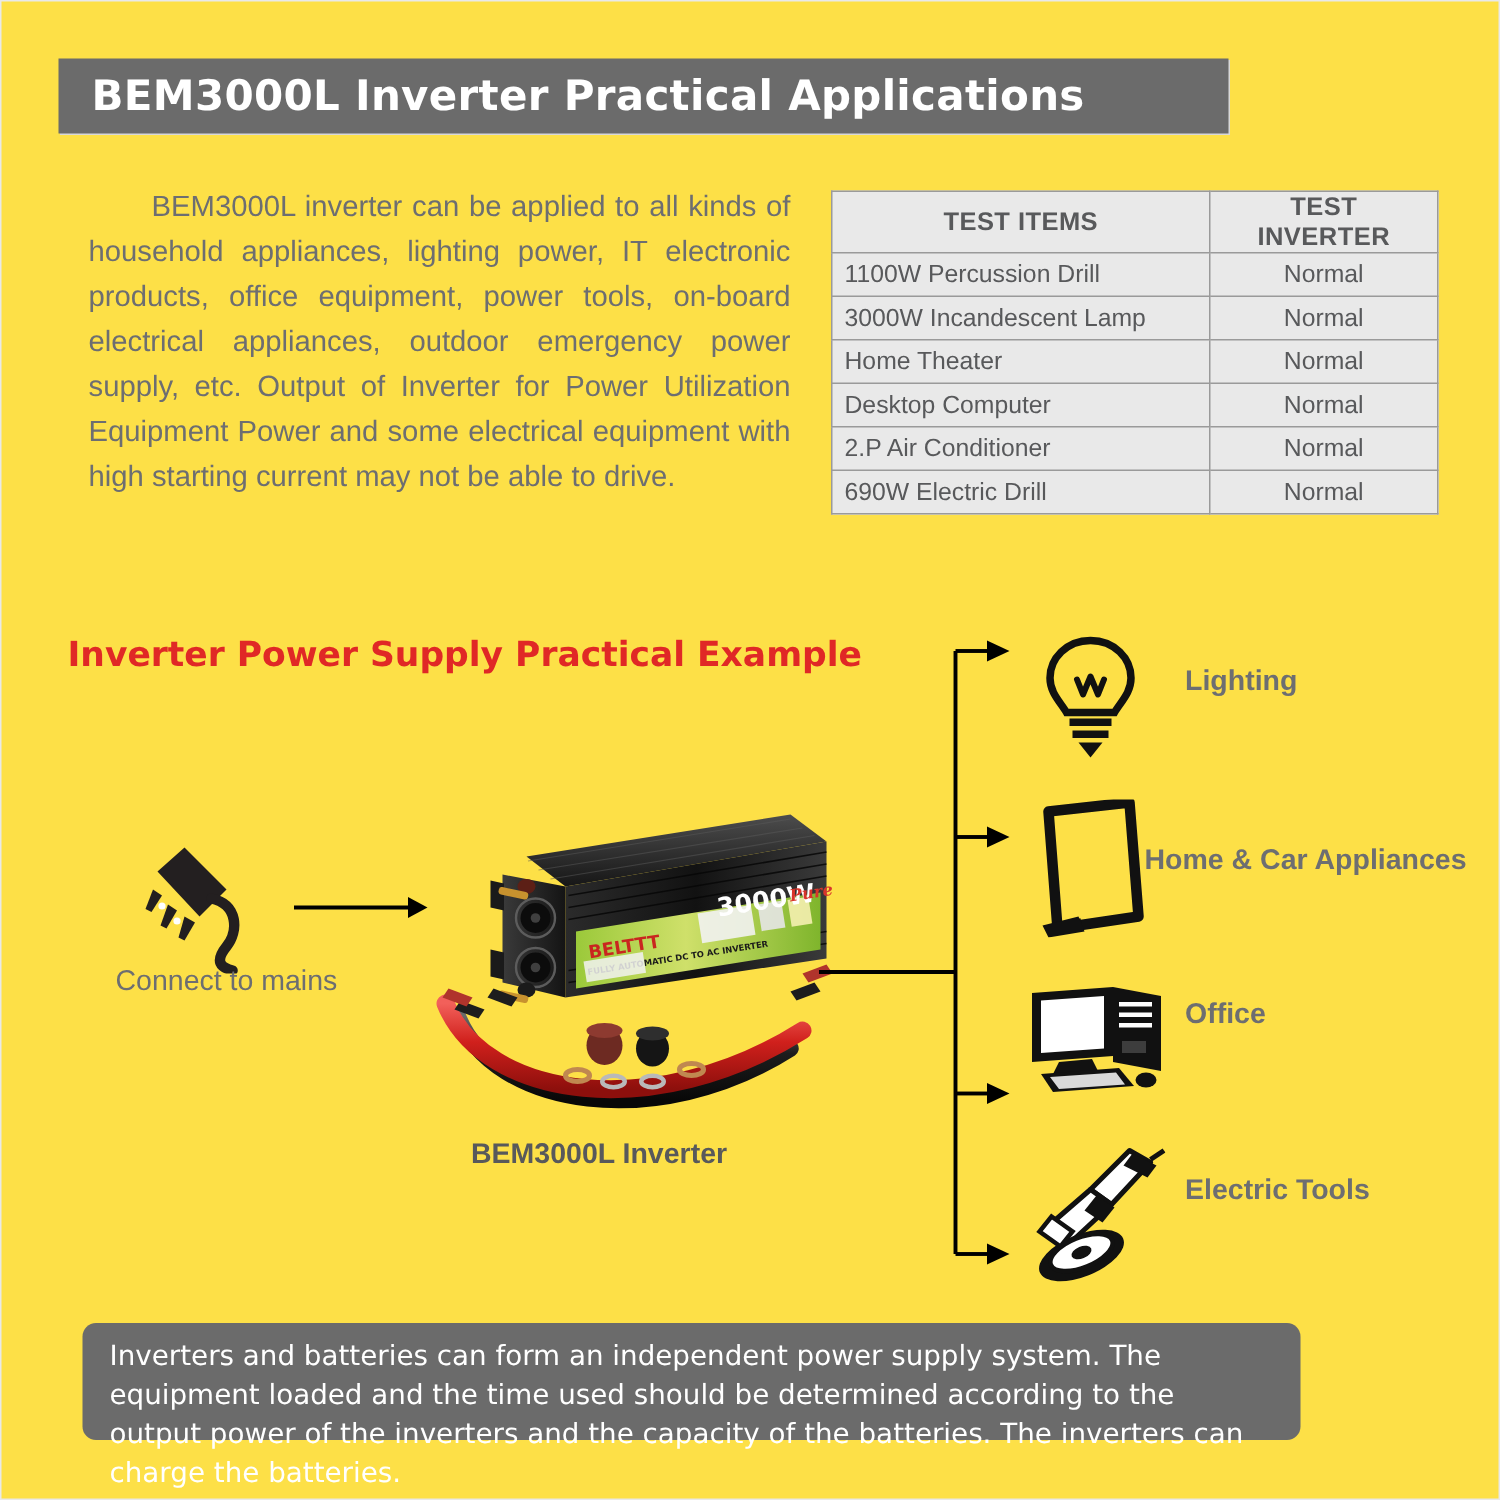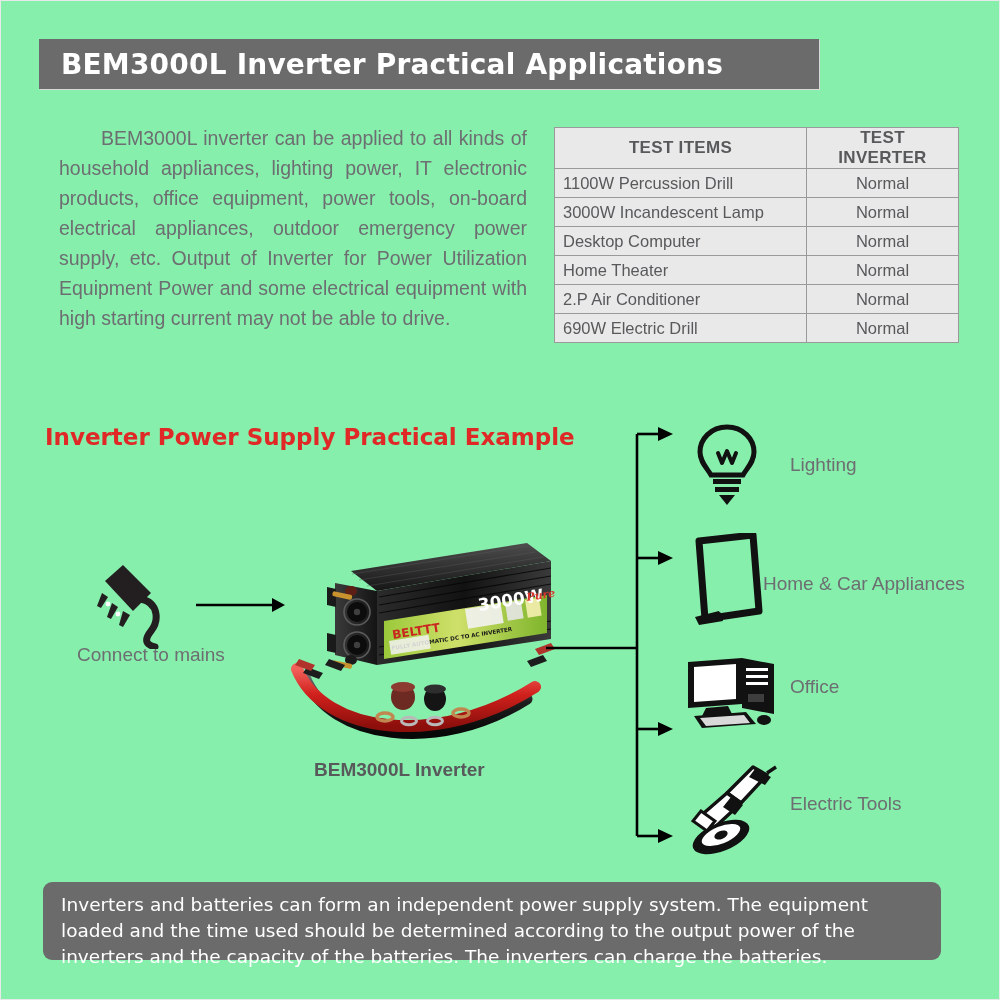--- a/index.html
+++ b/index.html
@@ -13,21 +13,21 @@
     position: relative;
     overflow: hidden;
     font-family: "Liberation Sans", sans-serif;
     color: #58595b;
   }
   .page {
     position: absolute;
     inset: 0;
     border: 1px solid #e9e9e9;
     box-sizing: border-box;
-    background: #86efac;
+    background: #fde047;
   }
 
   
   .header-bar {
     position: absolute;
     left: 38px;
     top: 38px;
     width: 780px;
     height: 50px;
     background: #6b6b6b;
@@ -116,35 +116,34 @@
     position: absolute; left: 313px; top: 358px;
     font-size: 19px; font-weight: bold; color: #58595b;
     white-space: nowrap;
   }
 
   .branch-lines { position: absolute; left: 545px; top: 15px; }
 
   .app-icon { position: absolute; }
   .app-label {
     position: absolute;
-    font-size: 19px; font-weight: normal; color: #6d6e71;
+    font-size: 19px; font-weight: bold; color: #6d6e71;
     white-space: nowrap;
-    margin-top: 10px;
   }
   .lbl-lighting   { left: 789px; top: 443px; }
   .lbl-appliances { left: 762px; top: 562px; }
   .lbl-office     { left: 789px; top: 665px; }
   .lbl-tools      { left: 789px; top: 782px; }
 
   
   .footer {
     position: absolute;
-    left: 42px;
+    left: 54px;
     top: 881px;
-    width: 898px;
+    width: 812px;
     height: 78px;
     background: #6b6b6b;
     border-radius: 9px;
     box-sizing: border-box;
     padding: 10px 34px 0 18px;
   }
   .footer-text {
     color: #ffffff;
     font-size: 18.5px;
     line-height: 26px;
@@ -172,25 +171,25 @@
     <tbody>
       <tr>
         <td class="item">1100W Percussion Drill</td>
         <td class="result">Normal</td>
       </tr>
       <tr>
         <td class="item">3000W Incandescent Lamp</td>
         <td class="result">Normal</td>
       </tr>
       <tr>
+        <td class="item">Home Theater</td>
+        <td class="result">Normal</td>
+      </tr>
+      <tr>
         <td class="item">Desktop Computer</td>
-        <td class="result">Normal</td>
-      </tr>
-      <tr>
-        <td class="item">Home Theater</td>
         <td class="result">Normal</td>
       </tr>
       <tr>
         <td class="item">2.P Air Conditioner</td>
         <td class="result">Normal</td>
       </tr>
       <tr>
         <td class="item">690W Electric Drill</td>
         <td class="result">Normal</td>
       </tr>

